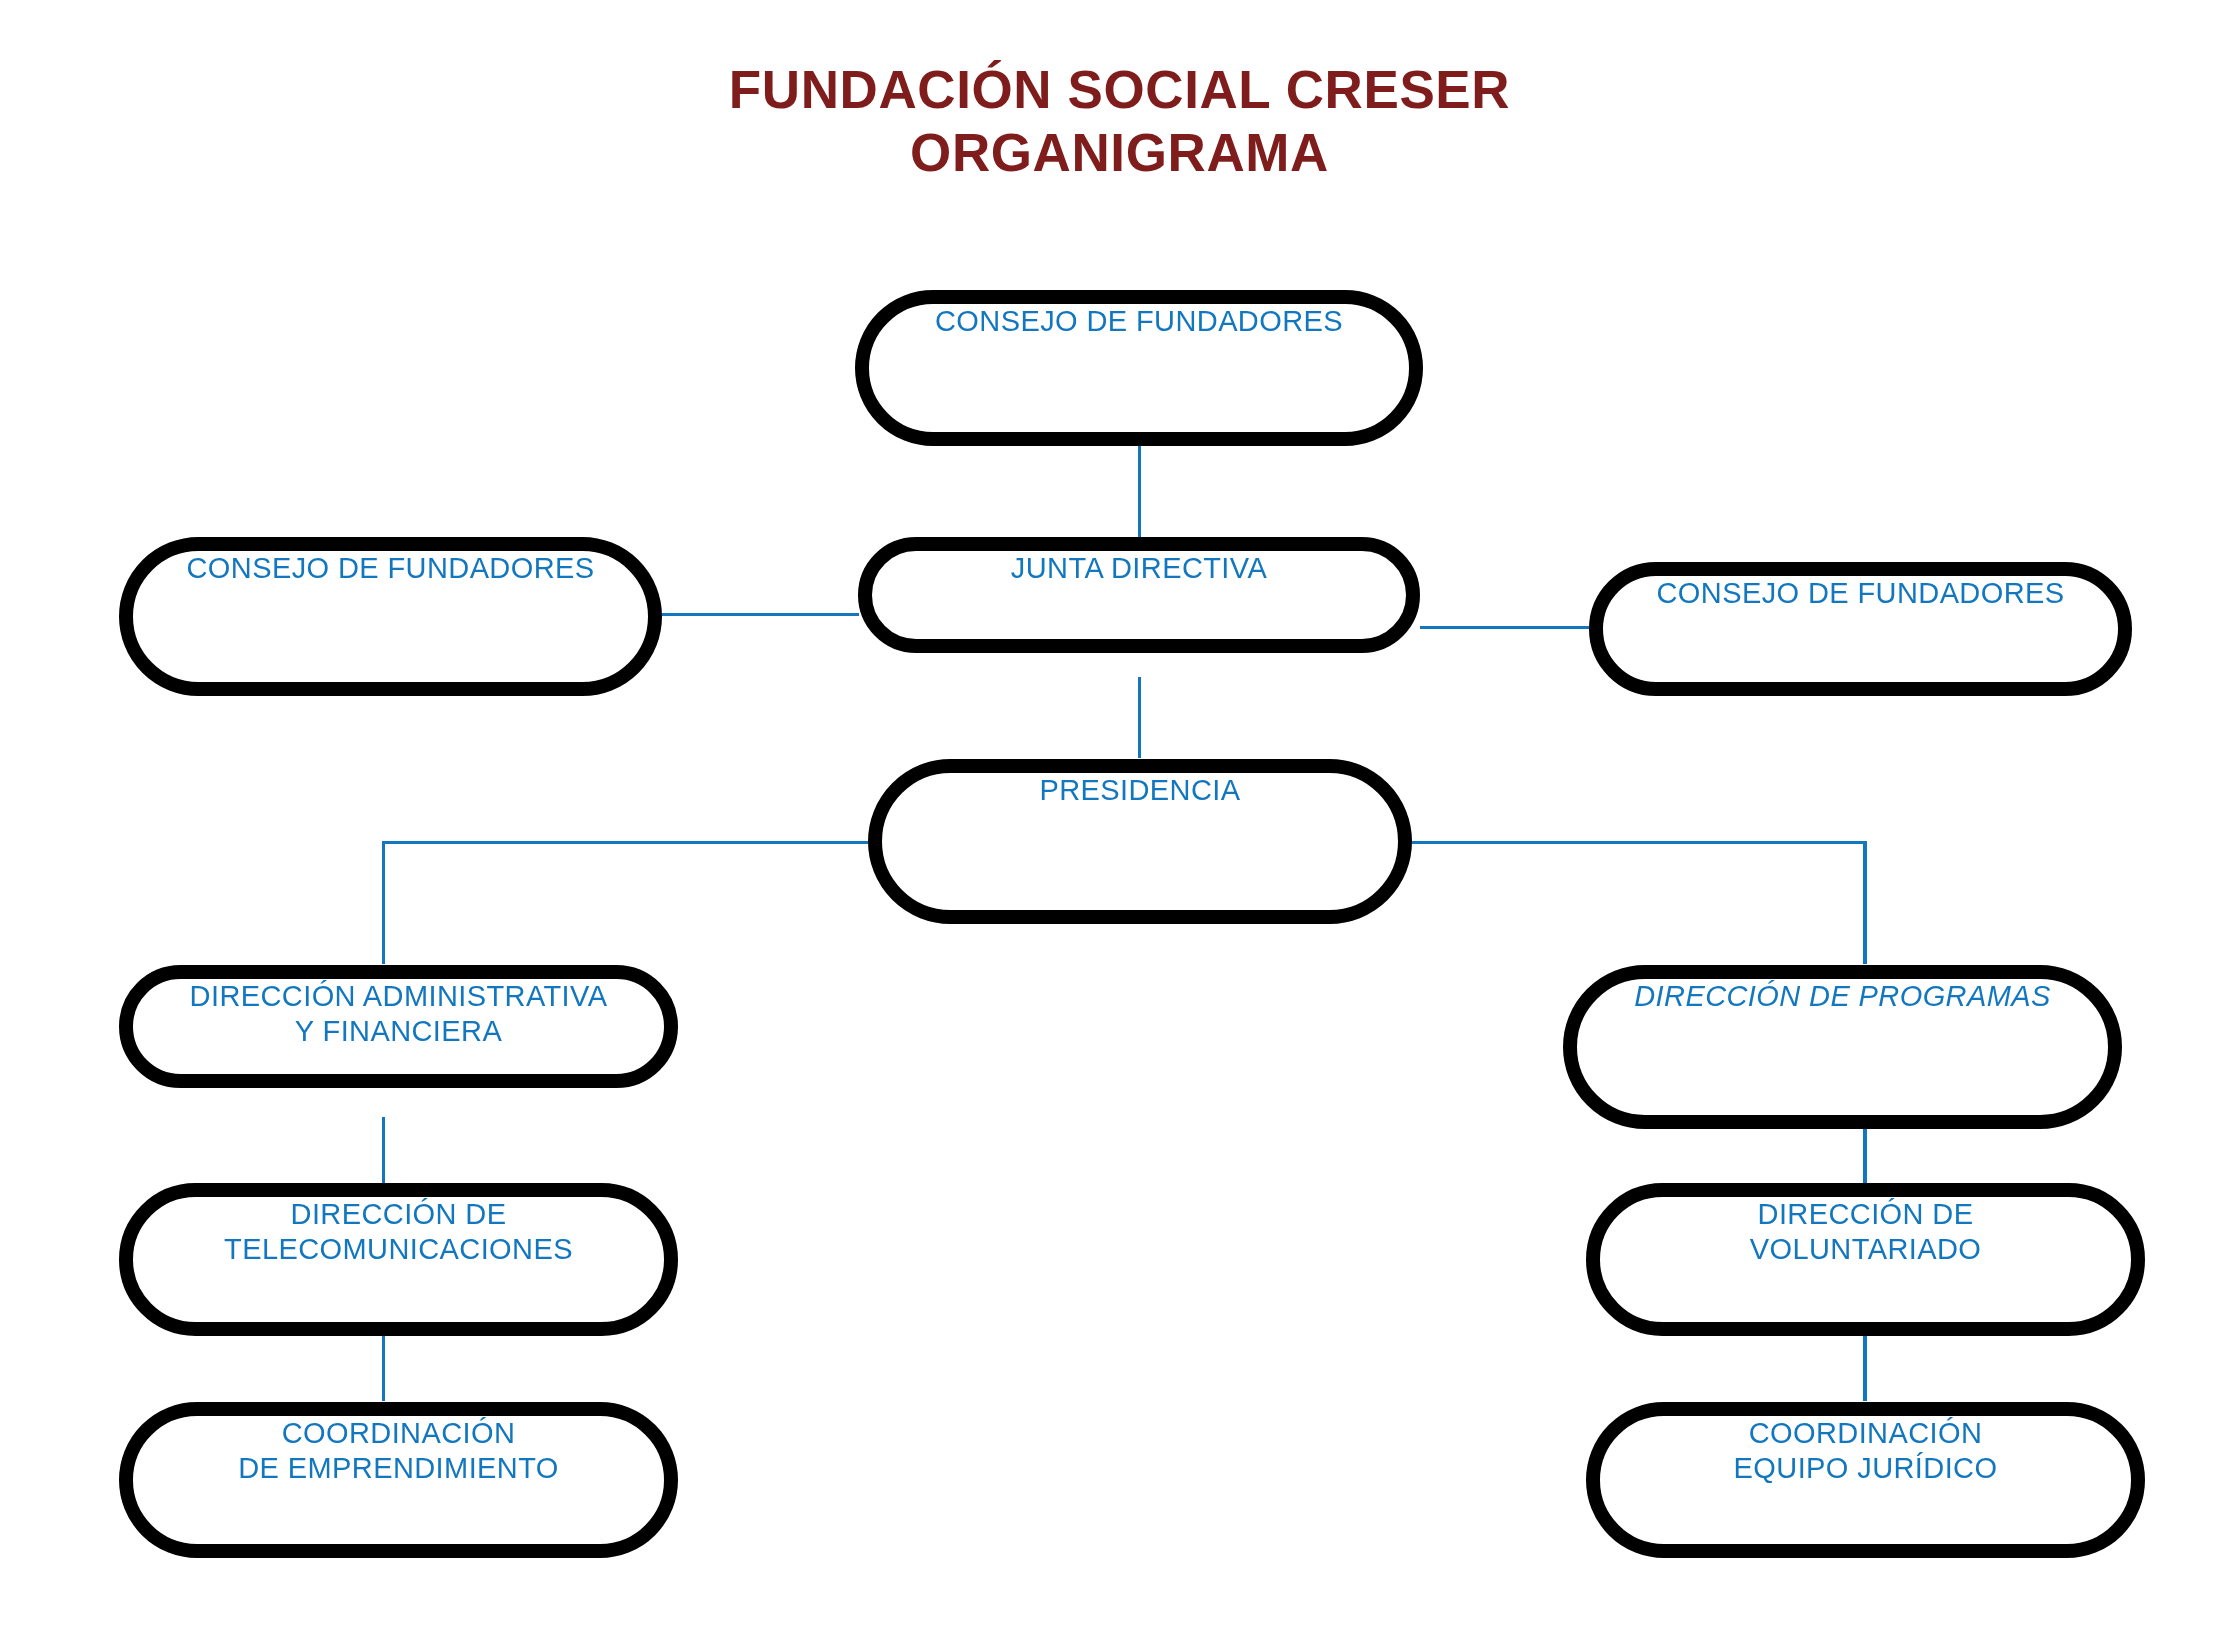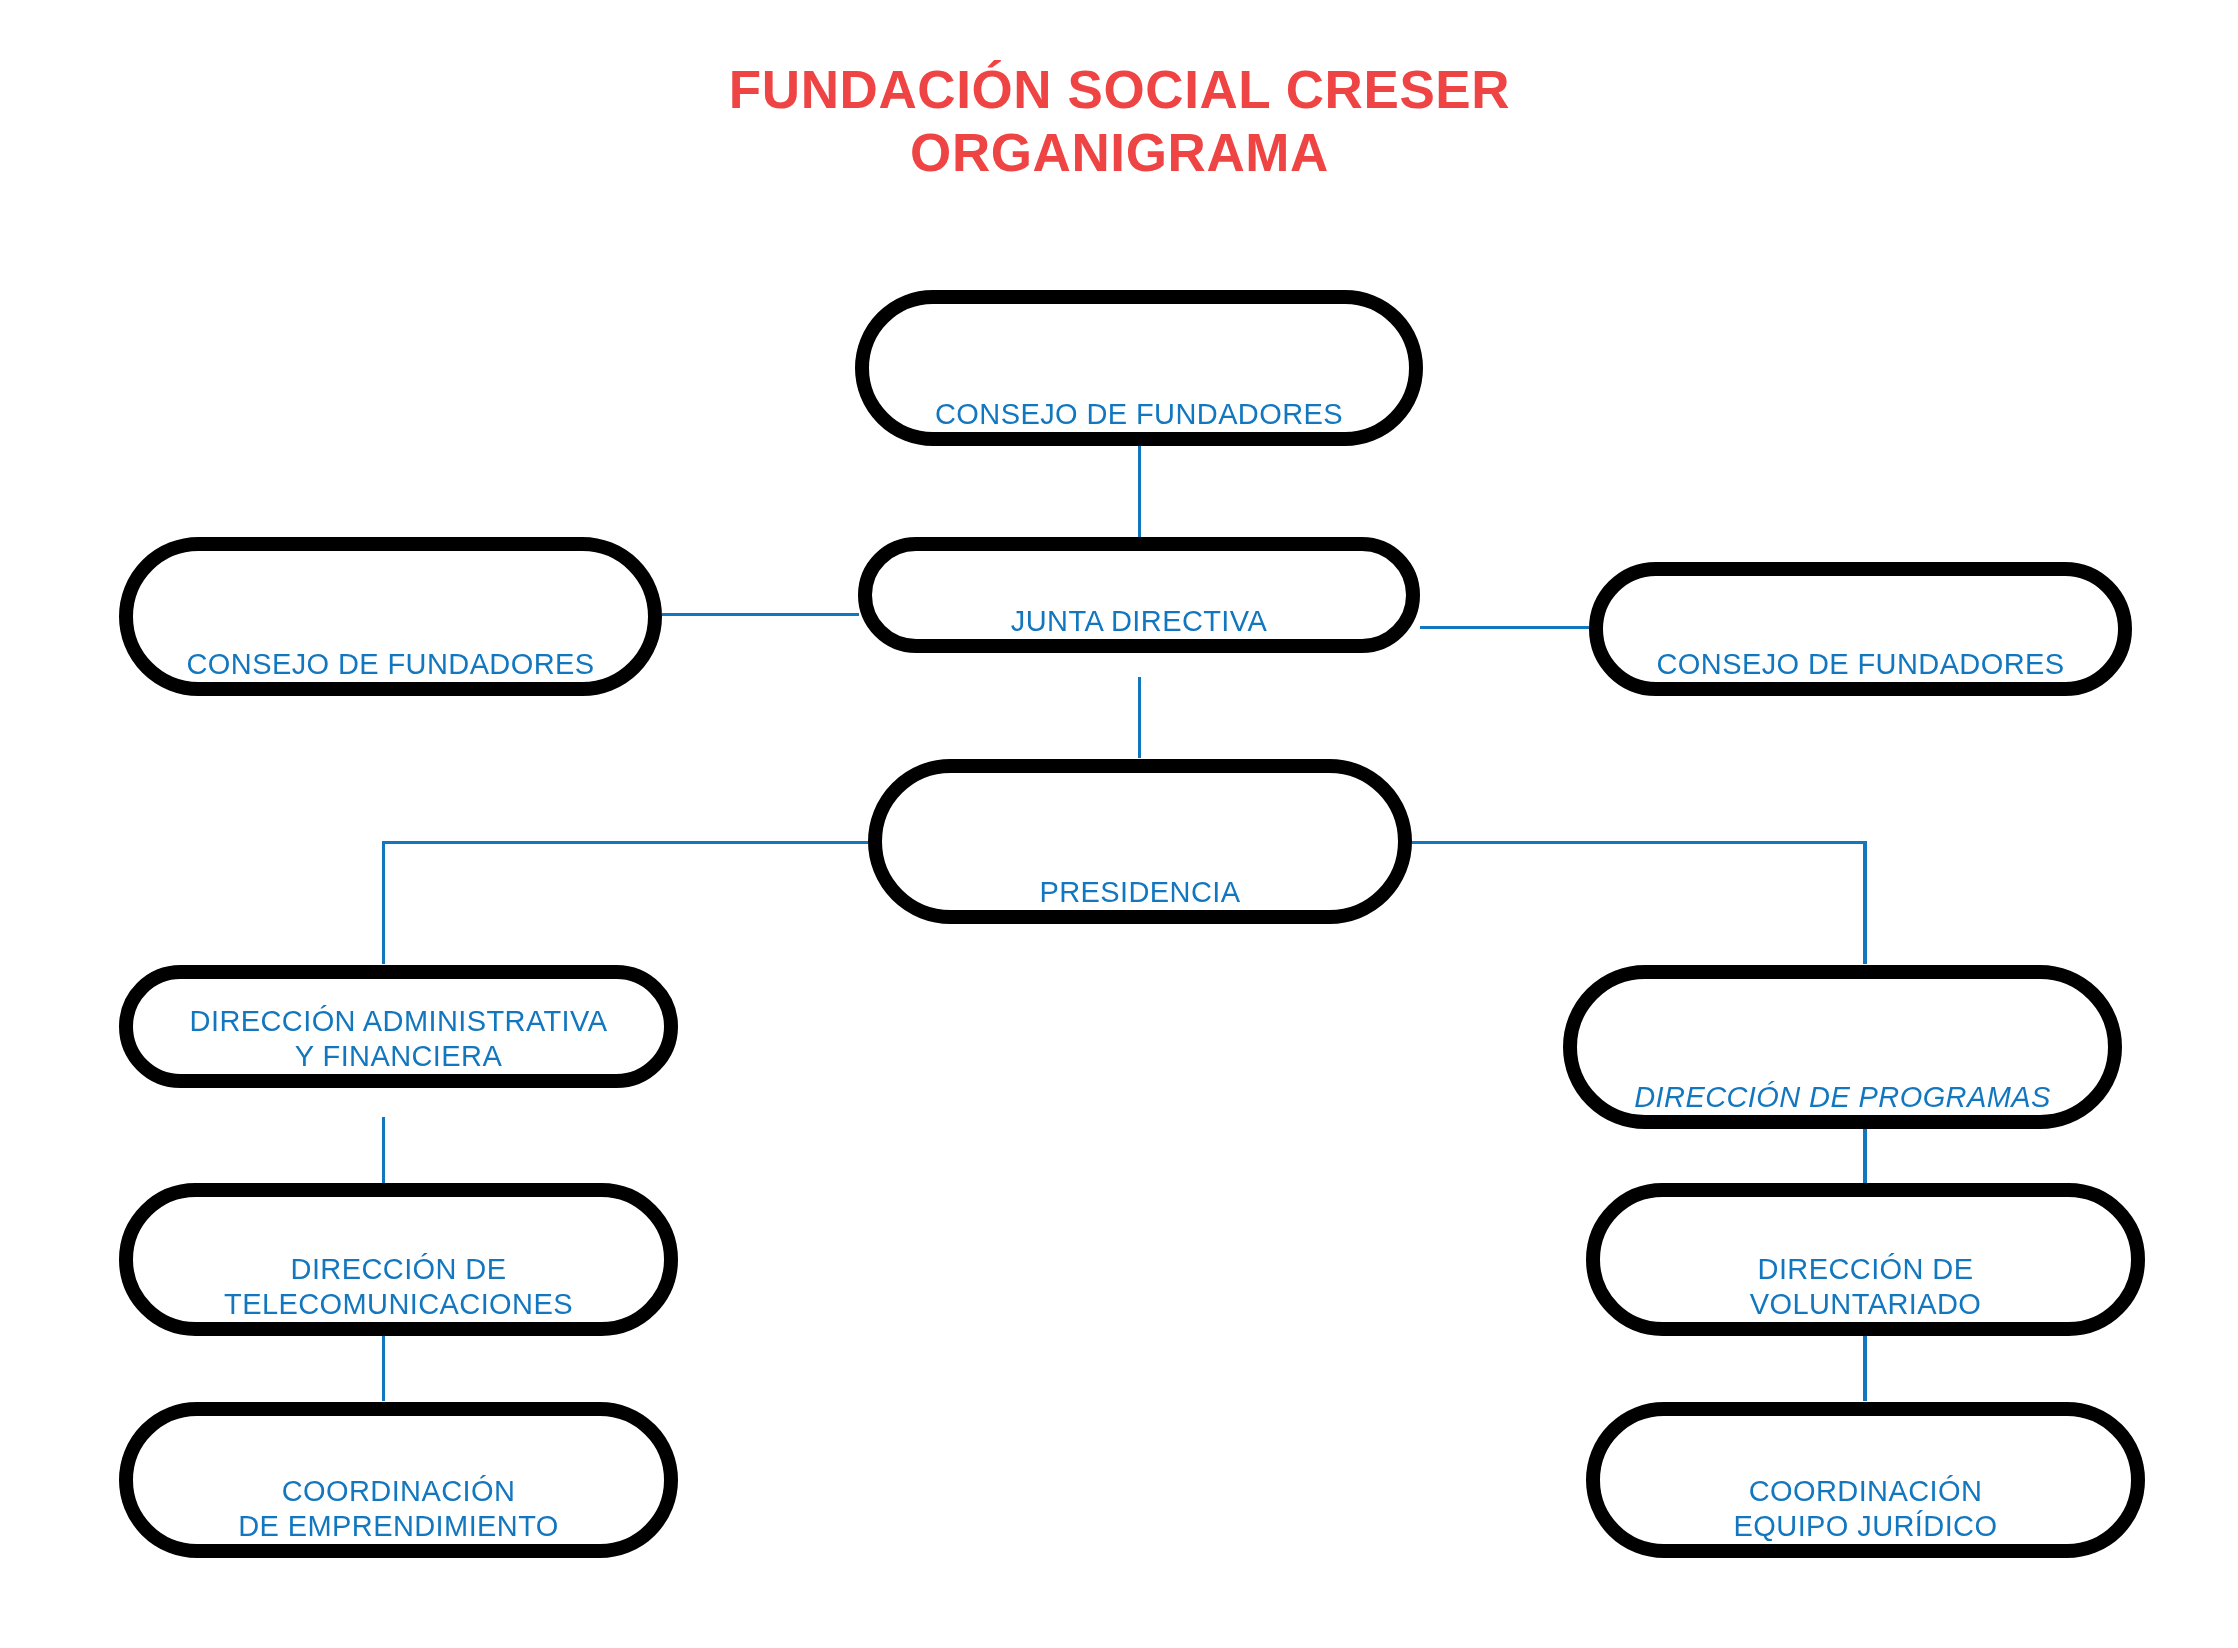--- a/index.html
+++ b/index.html
@@ -27,42 +27,42 @@
     width: 2239px;
     text-align: center;
     line-height: 1.18;
   }
   .title-line {
     display: block;
     font-family: "Liberation Sans", sans-serif;
     font-weight: bold;
     font-size: 53px;
     letter-spacing: 0.6px;
-    color: #ef4444;
+    color: #7f1d1d;
     white-space: nowrap;
   }
 
   
   #wires {
     position: absolute;
     left: 0;
     top: 0;
     width: 2239px;
     height: 1648px;
   }
 
   
   .node {
     position: absolute;
     box-sizing: border-box;
     background: #ffffff;
     border: 14.4px solid #000000;
     border-radius: 624px;
     display: flex;
-    align-items: flex-end;
+    align-items: flex-start;
     justify-content: center;
     text-align: center;
     padding: 0 21px;
   }
   .node-label {
     display: block;
     color: #1277bf;
     font-family: "Liberation Sans", sans-serif;
     font-weight: normal;
     font-size: 29px;

